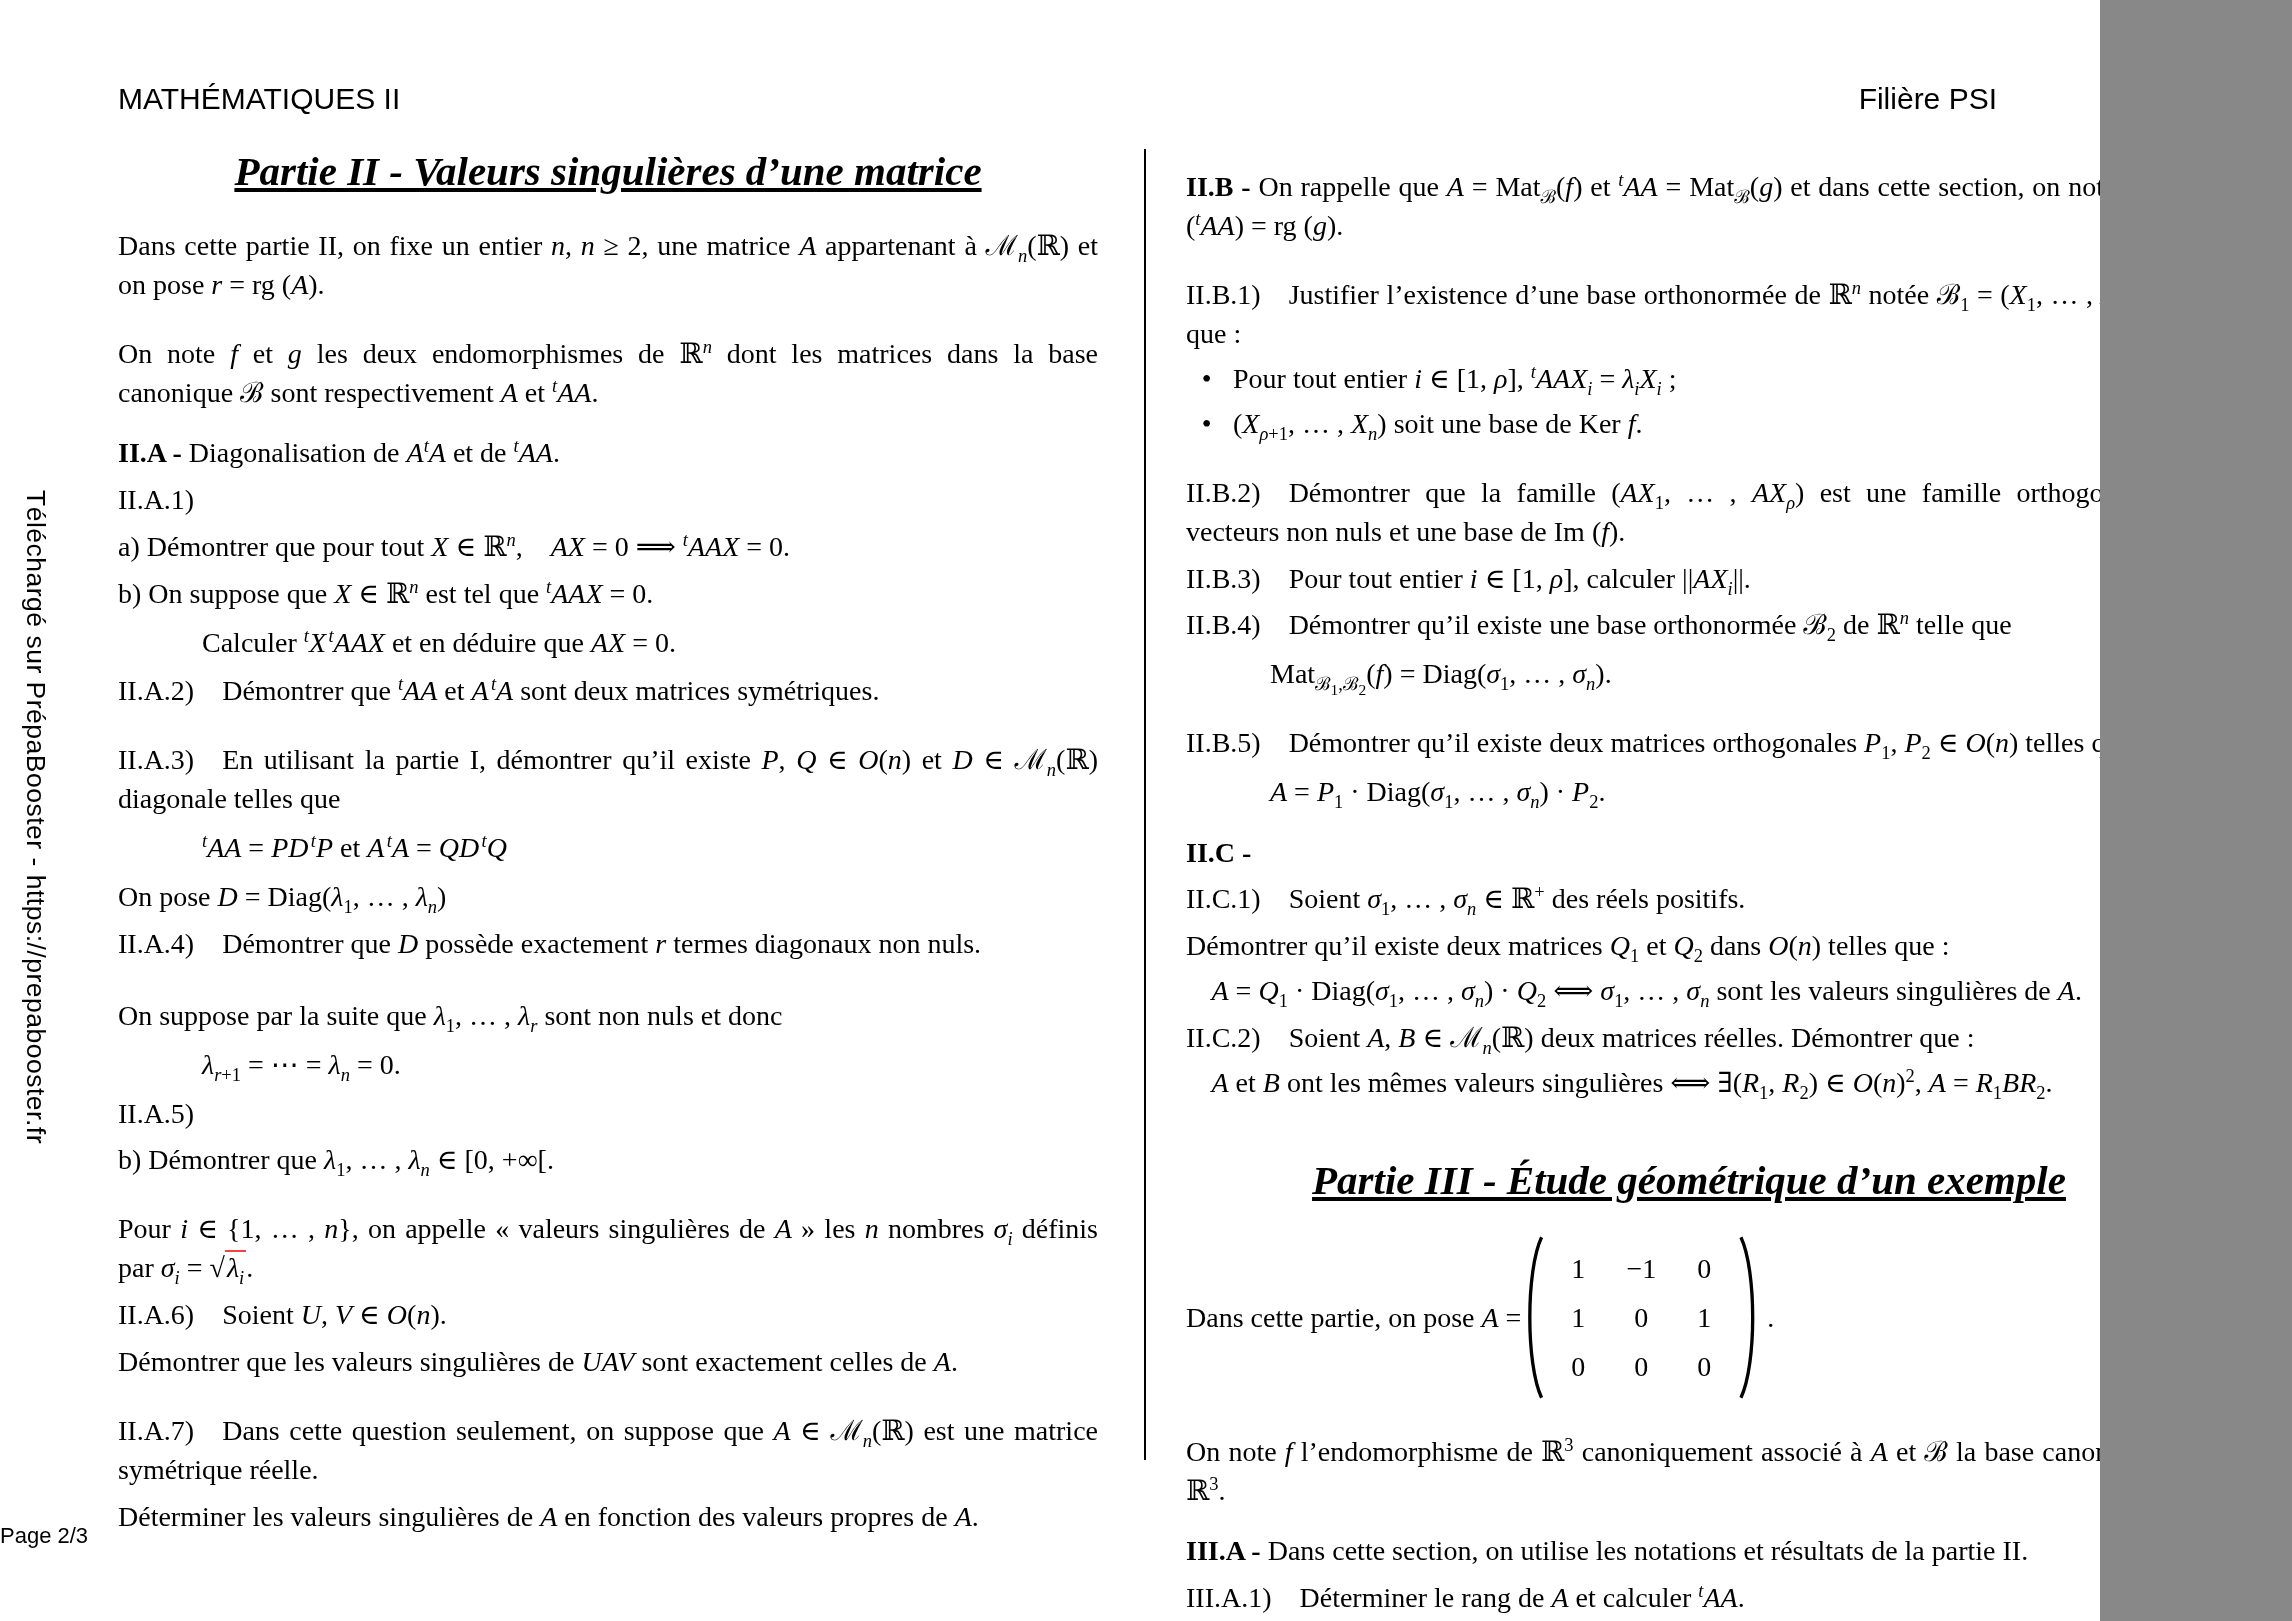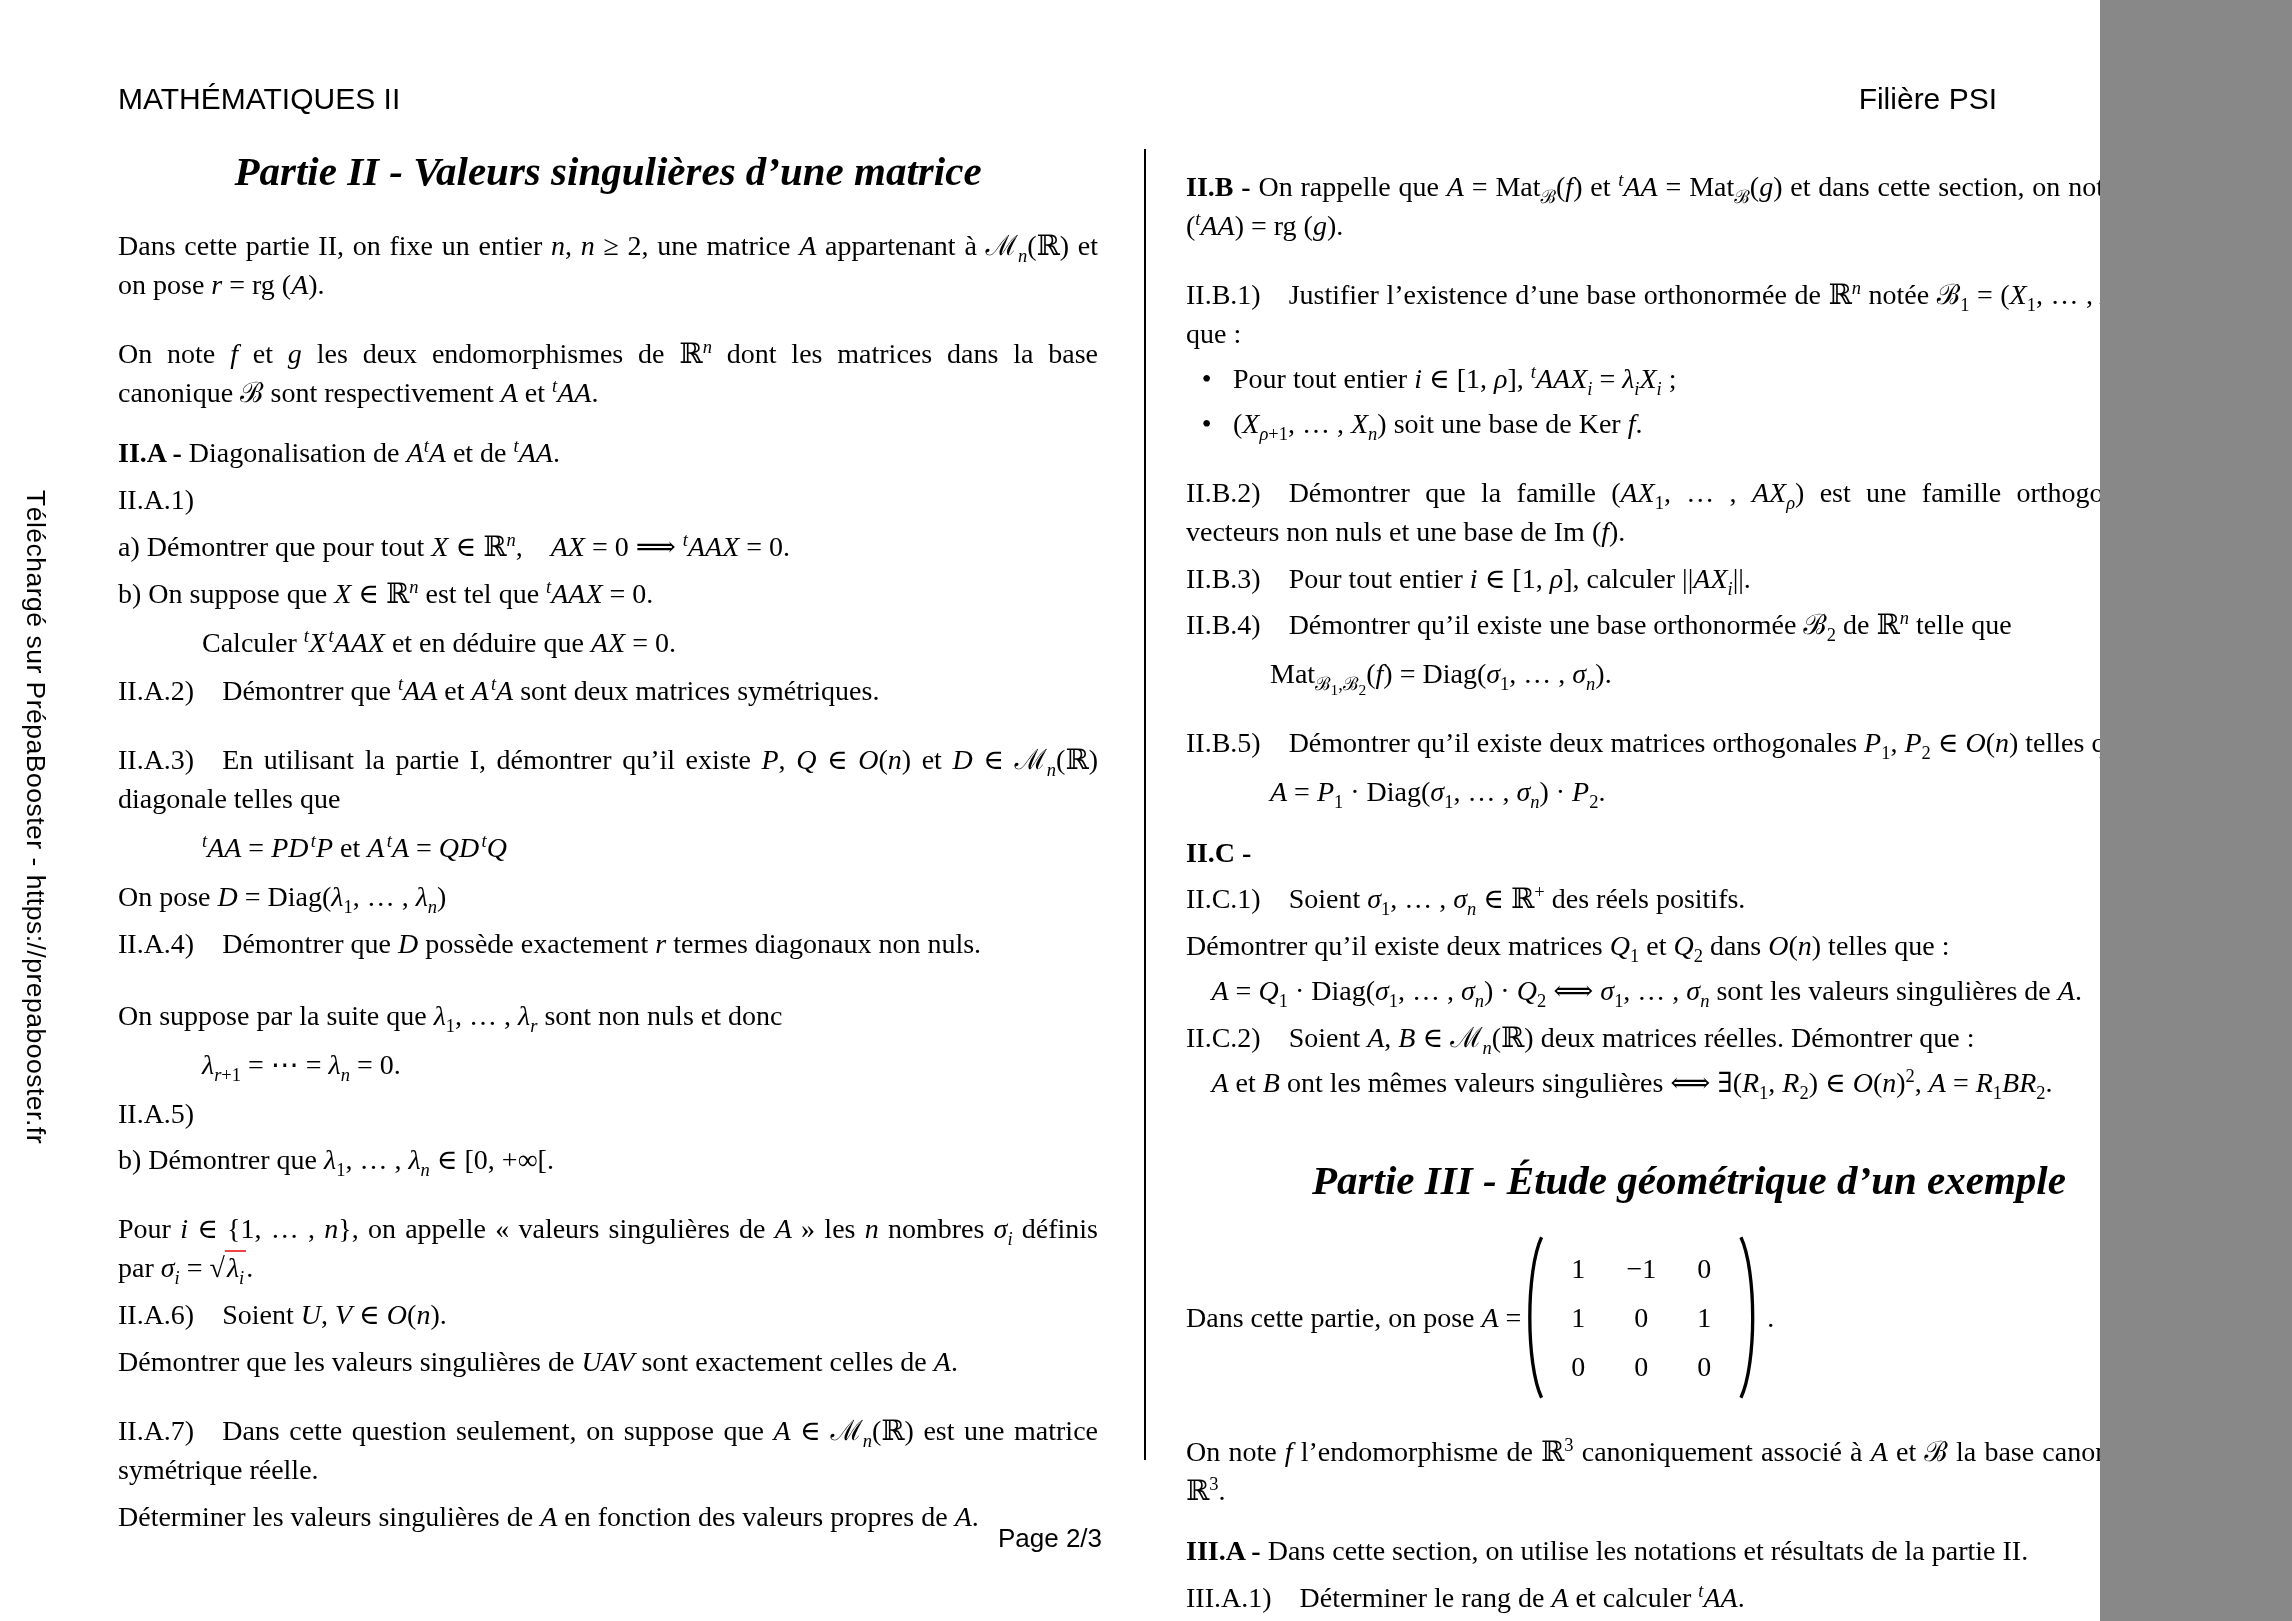--- a/index.html
+++ b/index.html
@@ -16,33 +16,33 @@
   .hdr-left { left:118px; }
   .hdr-right { right:103px; }
   .watermark {
     position:absolute; left:19.6px; top:490px;
     writing-mode:vertical-rl;
     font-family:"Liberation Sans","DejaVu Sans",sans-serif;
     font-size:26.5px; letter-spacing:0.5px;
   }
   .divider { position:absolute; left:1144px; top:149px; width:2px; height:1311px; background:#000; }
   .footer {
-    position:absolute; left:0; right:0; top:1523px; text-align:center;
-    font-family:"Liberation Sans","DejaVu Sans",sans-serif; font-size:26px;
+    position:absolute; left:0; right:0; top:1523px; text-align:left;
+    font-family:"Liberation Sans","DejaVu Sans",sans-serif; font-size:22px;
   }
   .col { position:absolute; top:137px; font-size:28px; line-height:39px; }
   .col-left  { left:118px;  width:980px; }
   .col-right { left:1186px; width:1006px; }
 
   .para { margin:7.8px 0 0 0; }
   .para:first-child { margin-top:0; }
   .para.body { text-align:justify;margin-top:30px; }
   .para.title {
     text-align:center; font-size:41px; line-height:49px;
-    font-weight:bold; font-style:italic; margin:9.8px 0 27.4px 0;
+    font-weight:bold; font-style:italic; margin:9.8px 0 27.4px 0;text-decoration:underline;
   }
   .para.section  { margin-top:21.6px; }
   .para.formula  { margin:9.8px 0 9.8px 84px; }
   .para.formula2 { margin:5.9px 0 3.9px 25.5px; }
   .para.gap  { height:25.5px; margin:0; }
   .para.gap2 { height:41px; margin:0; }
   .para.bullet { display:flex; margin-top:5.9px; }
   .bullet .dot   { width:47px; padding-left:15.7px; box-sizing:border-box; }
   .bullet .btext { flex:1; }
   sub, sup { font-size:66%; line-height:0; }

